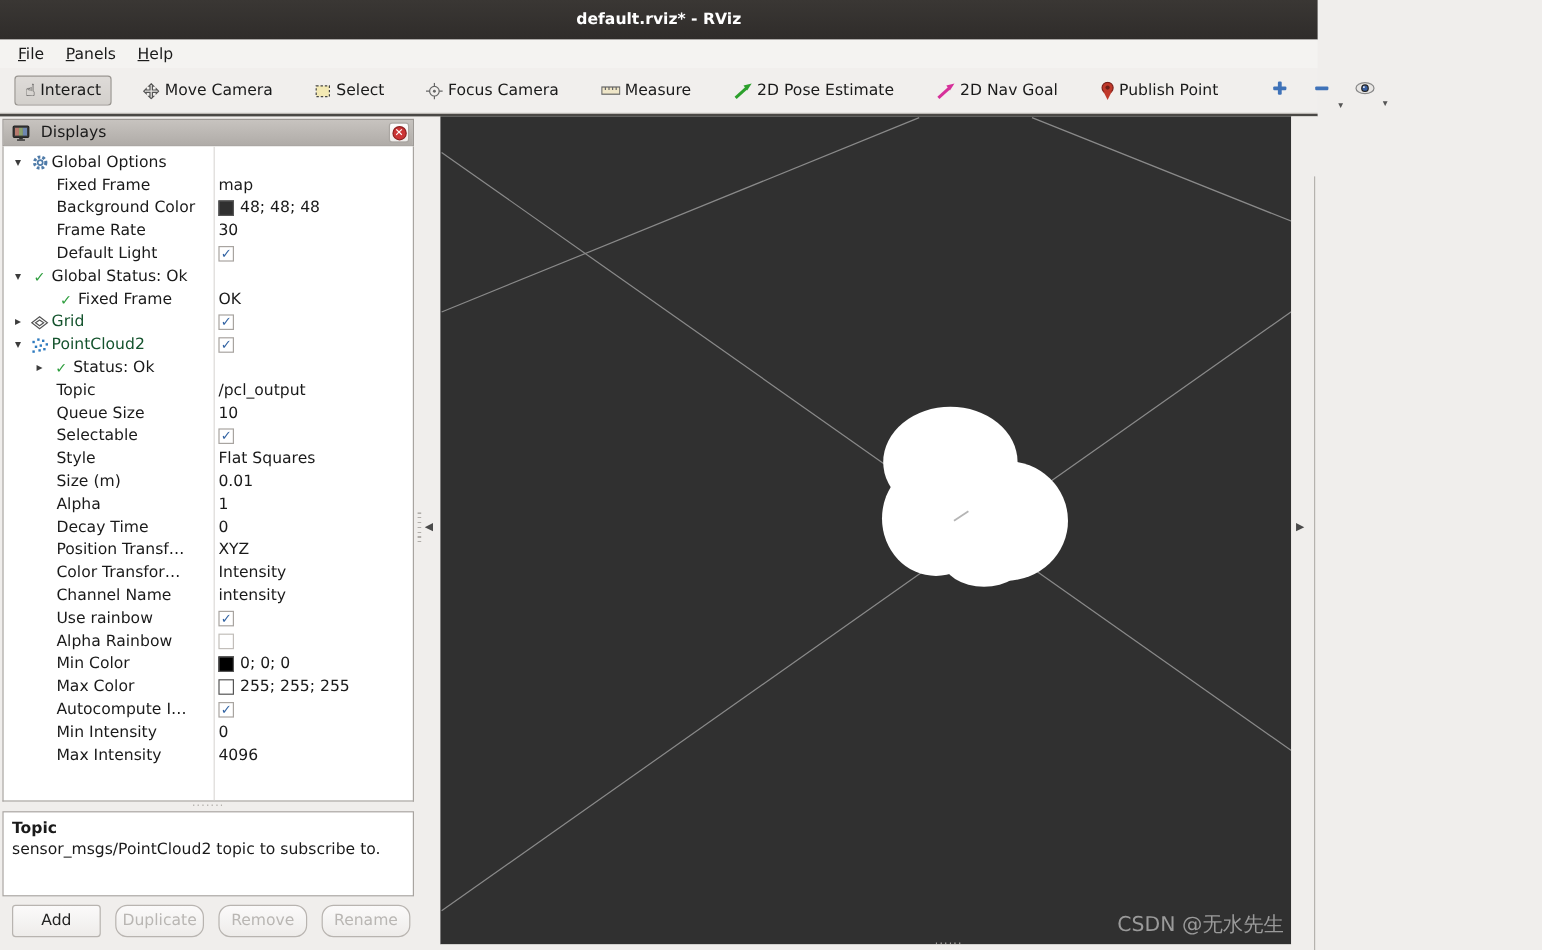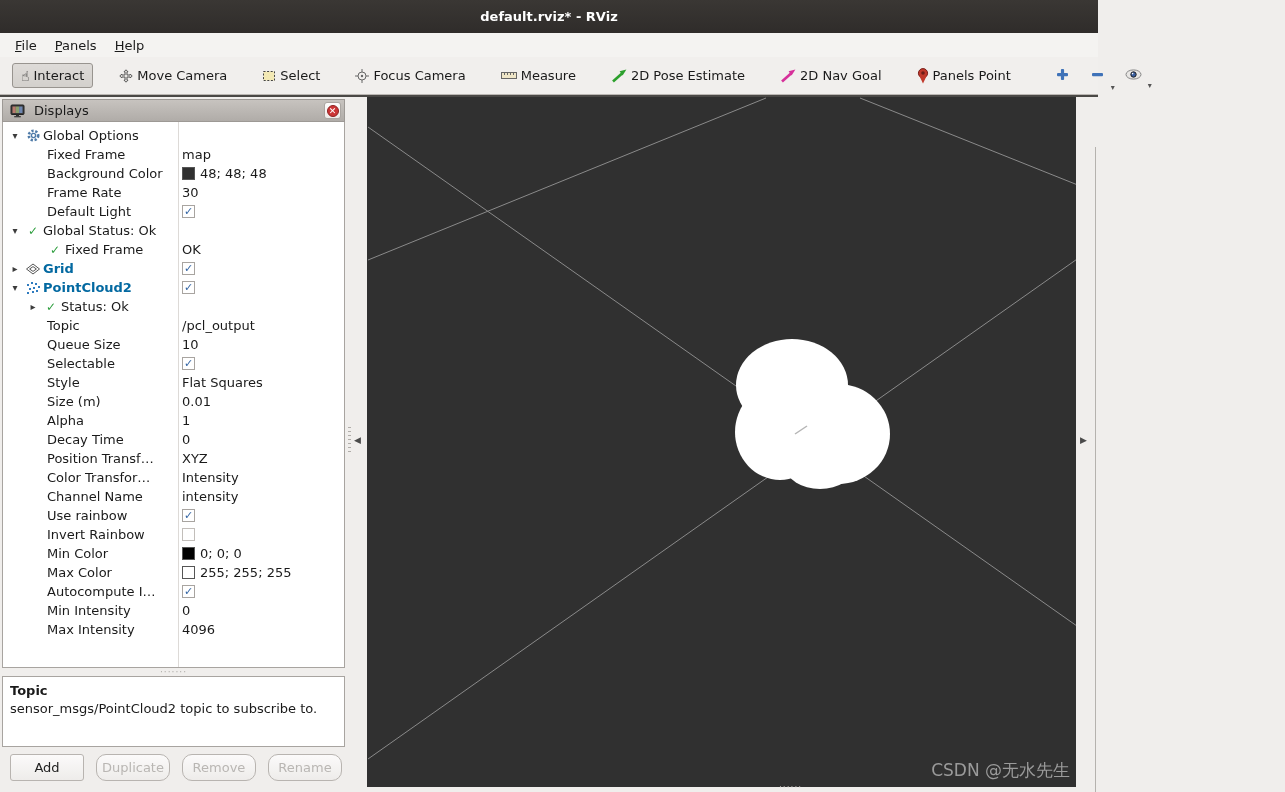--- a/index.html
+++ b/index.html
@@ -44,21 +44,21 @@
   .close-circ { width:12px; height:12px; border-radius:50%; background:#cc3536; border:1px solid #8e2222;
     color:#fff; font-size:9px; line-height:10px; text-align:center; font-weight:bold; }
 
   .tree { background:#fff; border:1px solid #a8a4a0; border-top:none; height:546px; overflow:hidden;
     position:relative; padding-top:4px; }
   .tree::before { content:""; position:absolute; left:175px; top:0; bottom:0; width:1px; background:#dddad7; }
   .tree-row { height:19px; display:flex; align-items:center; position:relative; }
   .tr-arrow { width:16px; text-align:center; font-size:10px; color:#3c3c3c; flex:none; }
   .tr-icon { width:20px; text-align:center; flex:none; display:inline-flex; justify-content:center; }
   .tr-label { white-space:nowrap; }
-  .tr-label.blue { color:#0369a1; font-weight:bold; }
+  .tr-label.blue { color:#14532d; font-weight:normal; }
   .tr-value { position:absolute; left:179px; display:flex; align-items:center; gap:5px; }
   .cbx { width:13px; height:13px; background:#fff; border:1px solid #a8a4a0; font-size:11px;
     line-height:11px; text-align:center; color:#3465a4; }
   .cbx.off { border-color:#c2beba; }
   .swatch { width:13px; height:13px; border:1px solid #555; display:inline-block; }
   .check-glyph { color:#2e9e3e; font-weight:bold; font-size:12px; }
 
   .h-split { height:8px; display:flex; align-items:center; justify-content:center; }
   .dots-h { color:#b0ada9; font-size:9px; letter-spacing:1px; line-height:4px; }
 
@@ -173,21 +173,21 @@
           <span>2D Nav Goal</span>
         </span>
         <span class="tool-btn">
           <span class="glyph">
             <svg width="12" height="16" viewBox="0 0 12 16">
               <circle cx="6" cy="5.2" r="4.6" fill="#c0392b" stroke="#7a1f1a"></circle>
               <path d="M2.4 8 L6 15.4 L9.6 8 Z" fill="#c0392b"></path>
               <circle cx="6" cy="5" r="1.8" fill="#6e1f18"></circle>
             </svg>
           </span>
-          <span>Panels Point</span>
+          <span>Publish Point</span>
         </span>
       </span>
     <div class="tb-sep"></div>
     <span id="tb-extra" style="display:flex;align-items:center;">
         <span class="tb-small"><span><svg width="15" height="15" viewBox="0 0 15 15">
               <rect x="2" y="6" width="11" height="3.2" rx="1" fill="#3f72b8"></rect>
               <rect x="5.9" y="2" width="3.2" height="11" rx="1" fill="#3f72b8"></rect>
             </svg></span></span>
         <span class="tb-small"><span><svg width="15" height="15" viewBox="0 0 15 15">
               <rect x="2" y="6" width="11" height="3.2" rx="1" fill="#3f72b8"></rect>
@@ -396,21 +396,21 @@
           </div>
           <div class="tree-row">
             <span style="width: 44px; flex: 0 0 auto;"></span>
             <span class="tr-label">Use rainbow</span>
             <span class="tr-value">
               <span class="cbx">✓</span>
             </span>
           </div>
           <div class="tree-row">
             <span style="width: 44px; flex: 0 0 auto;"></span>
-            <span class="tr-label">Invert Rainbow</span>
+            <span class="tr-label">Alpha Rainbow</span>
             <span class="tr-value">
               <span class="cbx off"></span>
             </span>
           </div>
           <div class="tree-row">
             <span style="width: 44px; flex: 0 0 auto;"></span>
             <span class="tr-label">Min Color</span>
             <span class="tr-value">
               <span class="swatch" style="background: rgb(0, 0, 0);"></span>
               <span>0; 0; 0</span>

